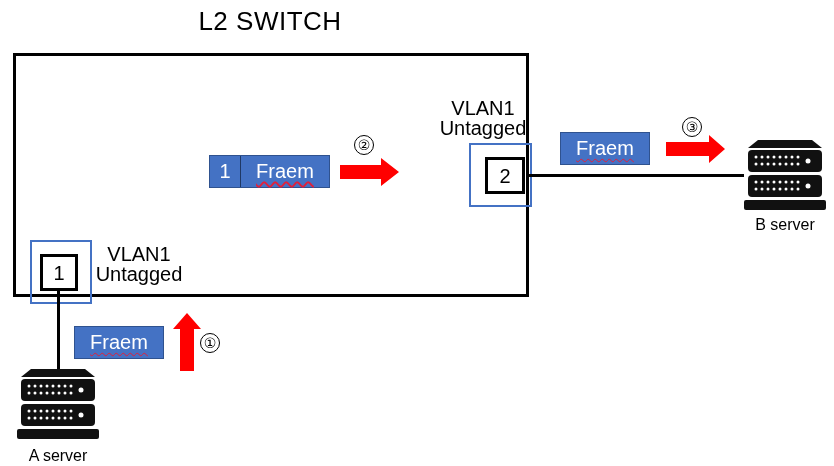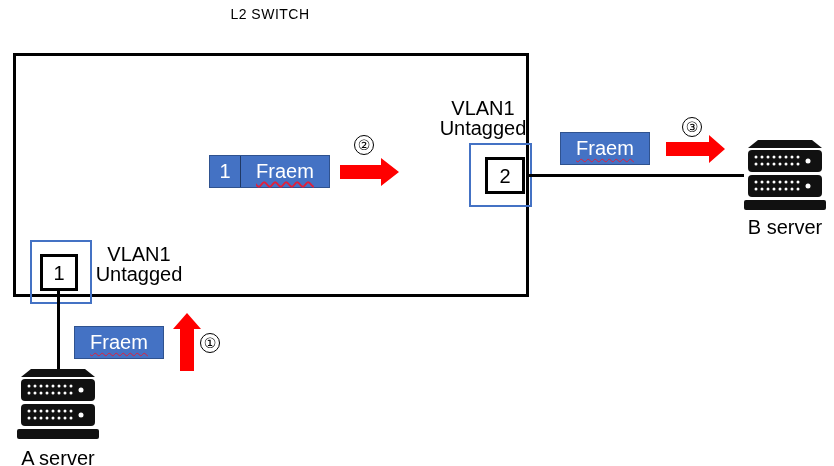--- a/index.html
+++ b/index.html
@@ -1,30 +1,30 @@
 <!DOCTYPE html>
 <html><head>
 <meta charset="utf-8">
 <style>
   html,body{margin:0;padding:0;background:#fff;}
   body{width:834px;height:466px;position:relative;overflow:hidden;font-family:"Liberation Sans","DejaVu Sans",sans-serif;color:#000;}
   .abs{position:absolute;}
-  .title{left:0;width:540px;top:6px;text-align:center;font-size:14px;letter-spacing:0.5px;}
+  .title{left:0;width:540px;top:6px;text-align:center;font-size:26px;letter-spacing:0.5px;}
   .switch{left:13px;top:53px;width:510px;height:238px;border:3px solid #000;box-sizing:content-box;}
   .port-outline{border:2px solid #4472c4;box-sizing:border-box;}
   .port{border:3px solid #000;box-sizing:border-box;background:#fff;font-size:20px;text-align:center;}
   .vlan{font-size:20px;line-height:20px;text-align:center;}
   .frame{background:#4472c4;color:#fff;font-size:20px;border:1px solid #2f528f;box-sizing:border-box;display:flex;align-items:center;justify-content:center;}
   .frame .lbl{text-decoration:underline wavy #e0203b;text-decoration-thickness:1px;text-underline-offset:3px;}
   .tagged{display:flex;border:1px solid #2f528f;background:#4472c4;color:#fff;font-size:20px;box-sizing:border-box;}
   .tagged .vid{width:30px;border-right:1px solid #1f3864;display:flex;align-items:center;justify-content:center;}
   .tagged .payload{flex:1;display:flex;align-items:center;justify-content:center;}
   .step{width:20px;height:20px;border:1px solid #000;border-radius:50%;font-size:14px;display:flex;align-items:center;justify-content:center;box-sizing:border-box;background:#fff;}
   .line{background:#000;}
-  .server-label{font-size:20px;text-align:center;width:90px;}
+  .server-label{font-size:16px;text-align:center;width:90px;}
 </style>
 </head>
 <body>
 
 <div class="abs title">L2 SWITCH</div>
 
 <div class="abs switch"></div>
 
 <div class="abs port-outline" style="left:30px;top:240px;width:62px;height:64px;"></div>
 <div class="abs port" style="left:40px;top:254px;width:38px;height:37px;line-height:33px;">1</div>

